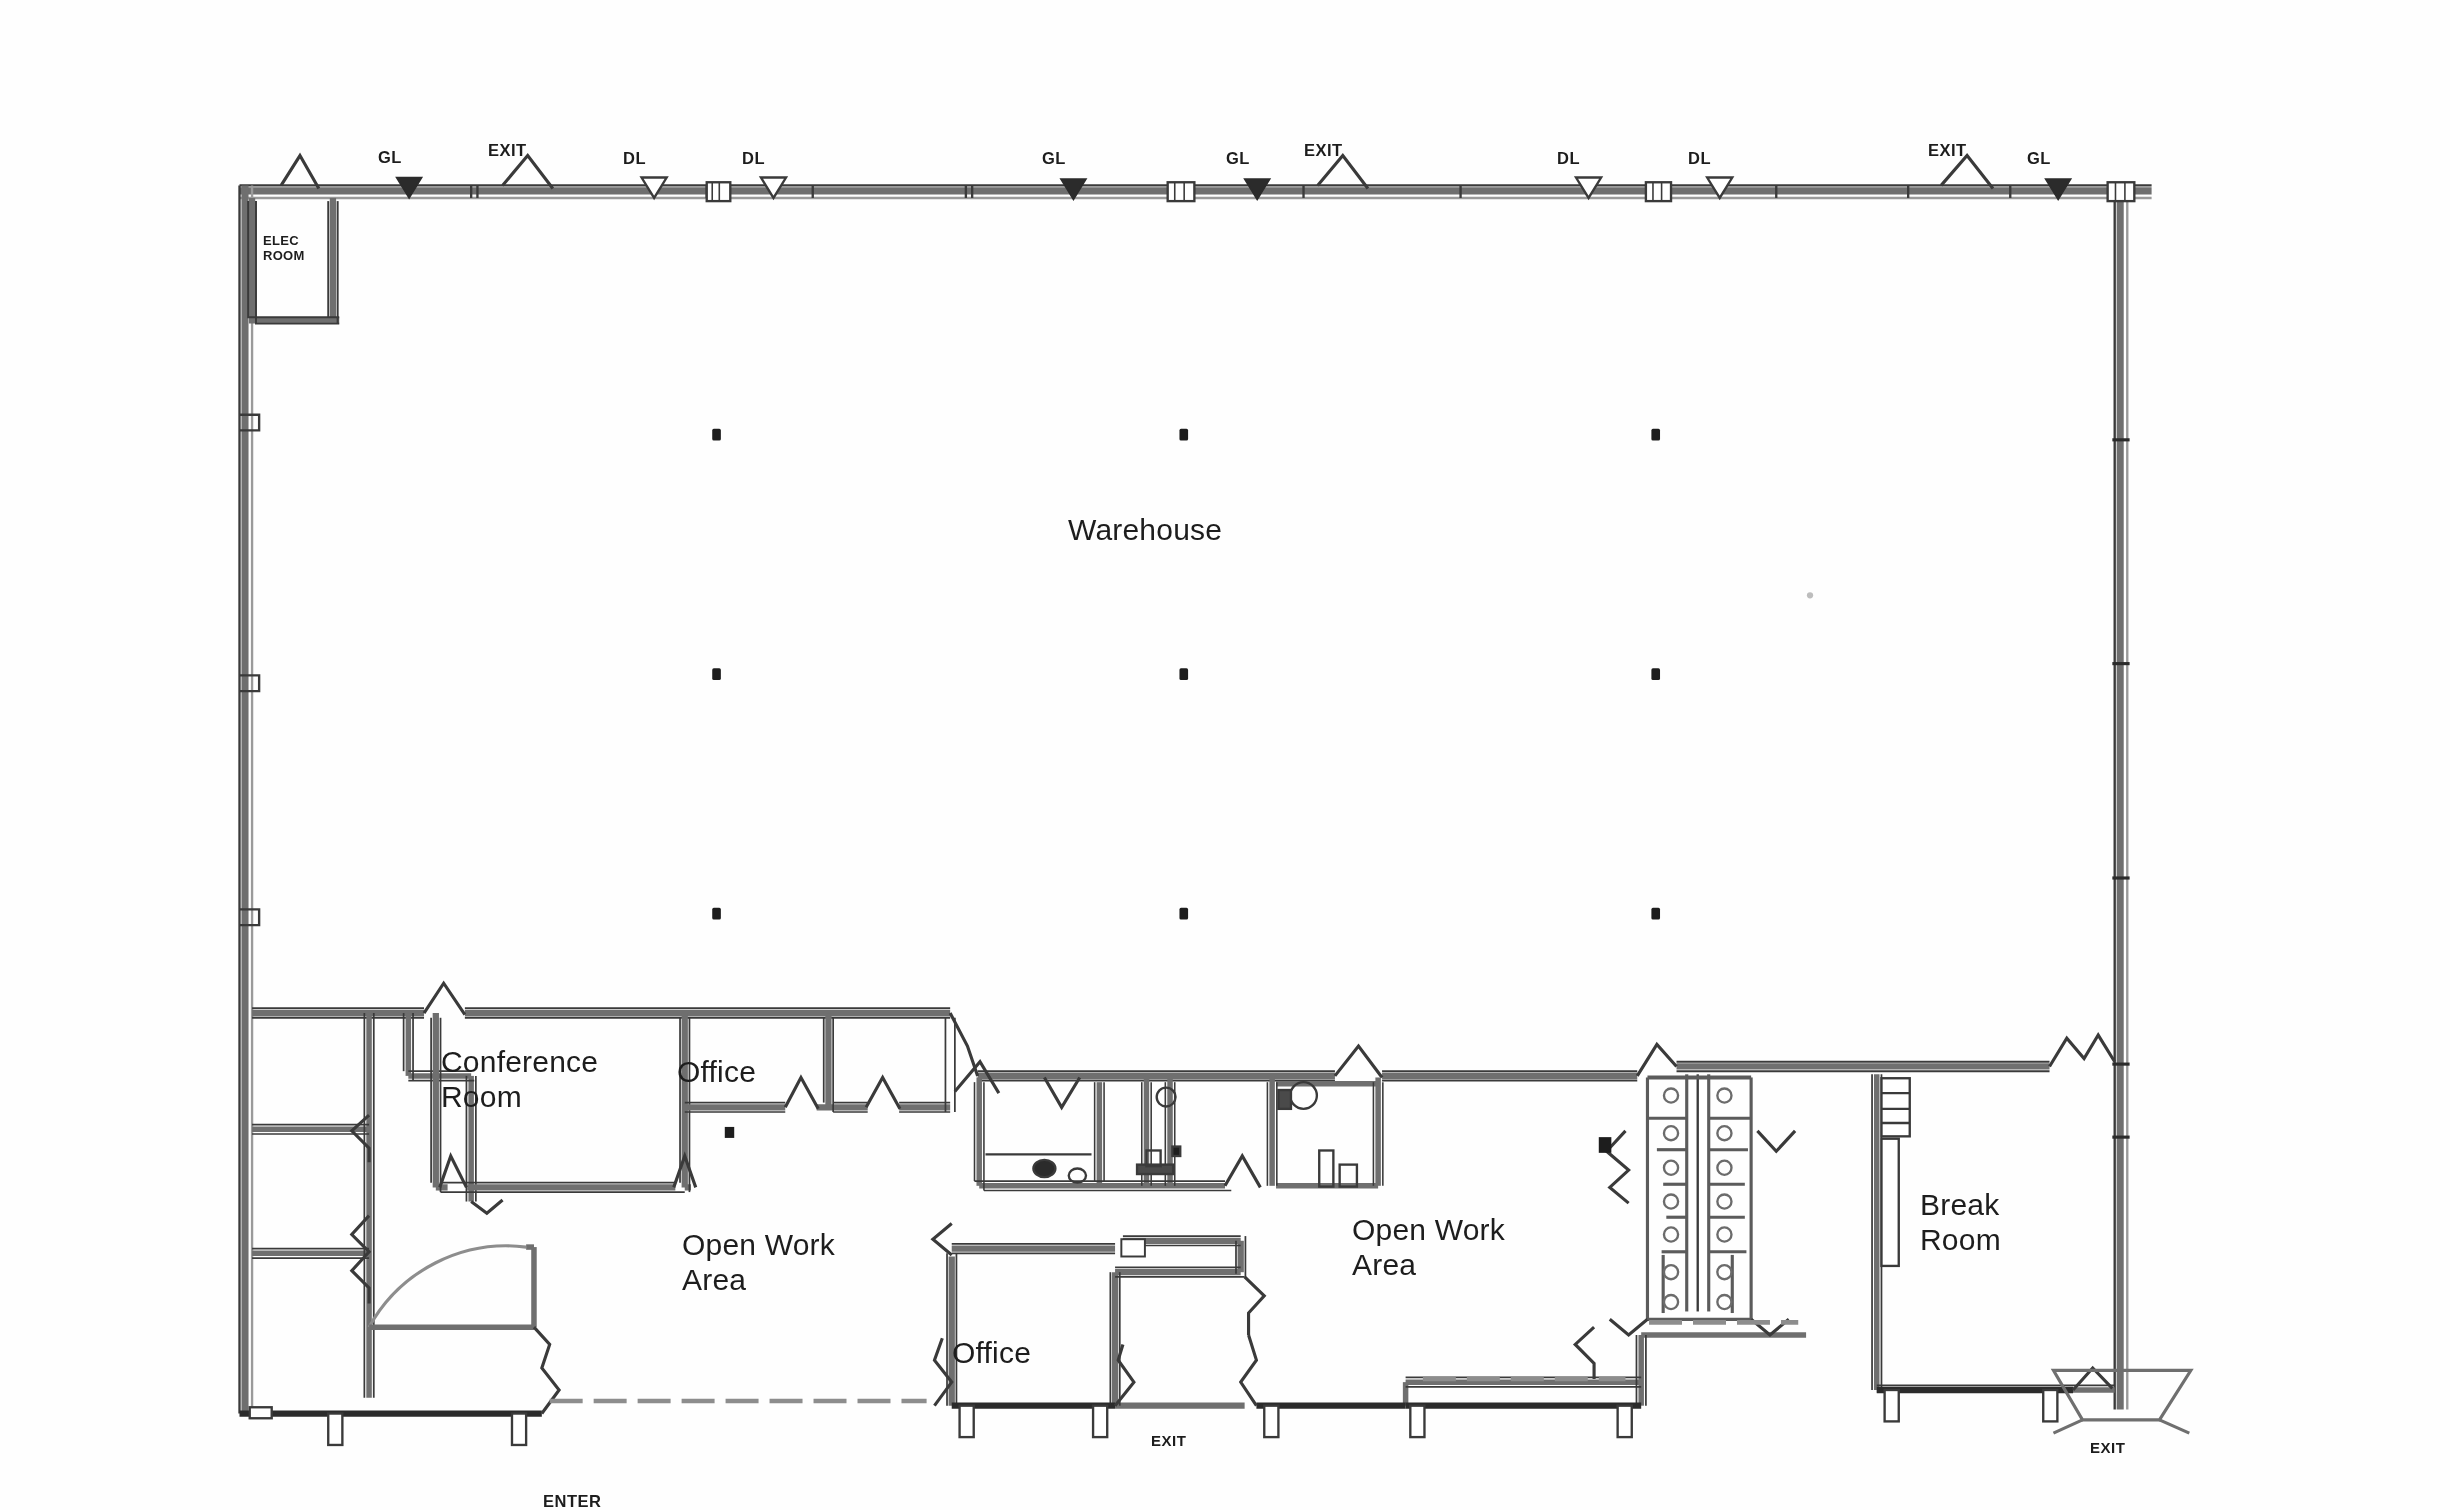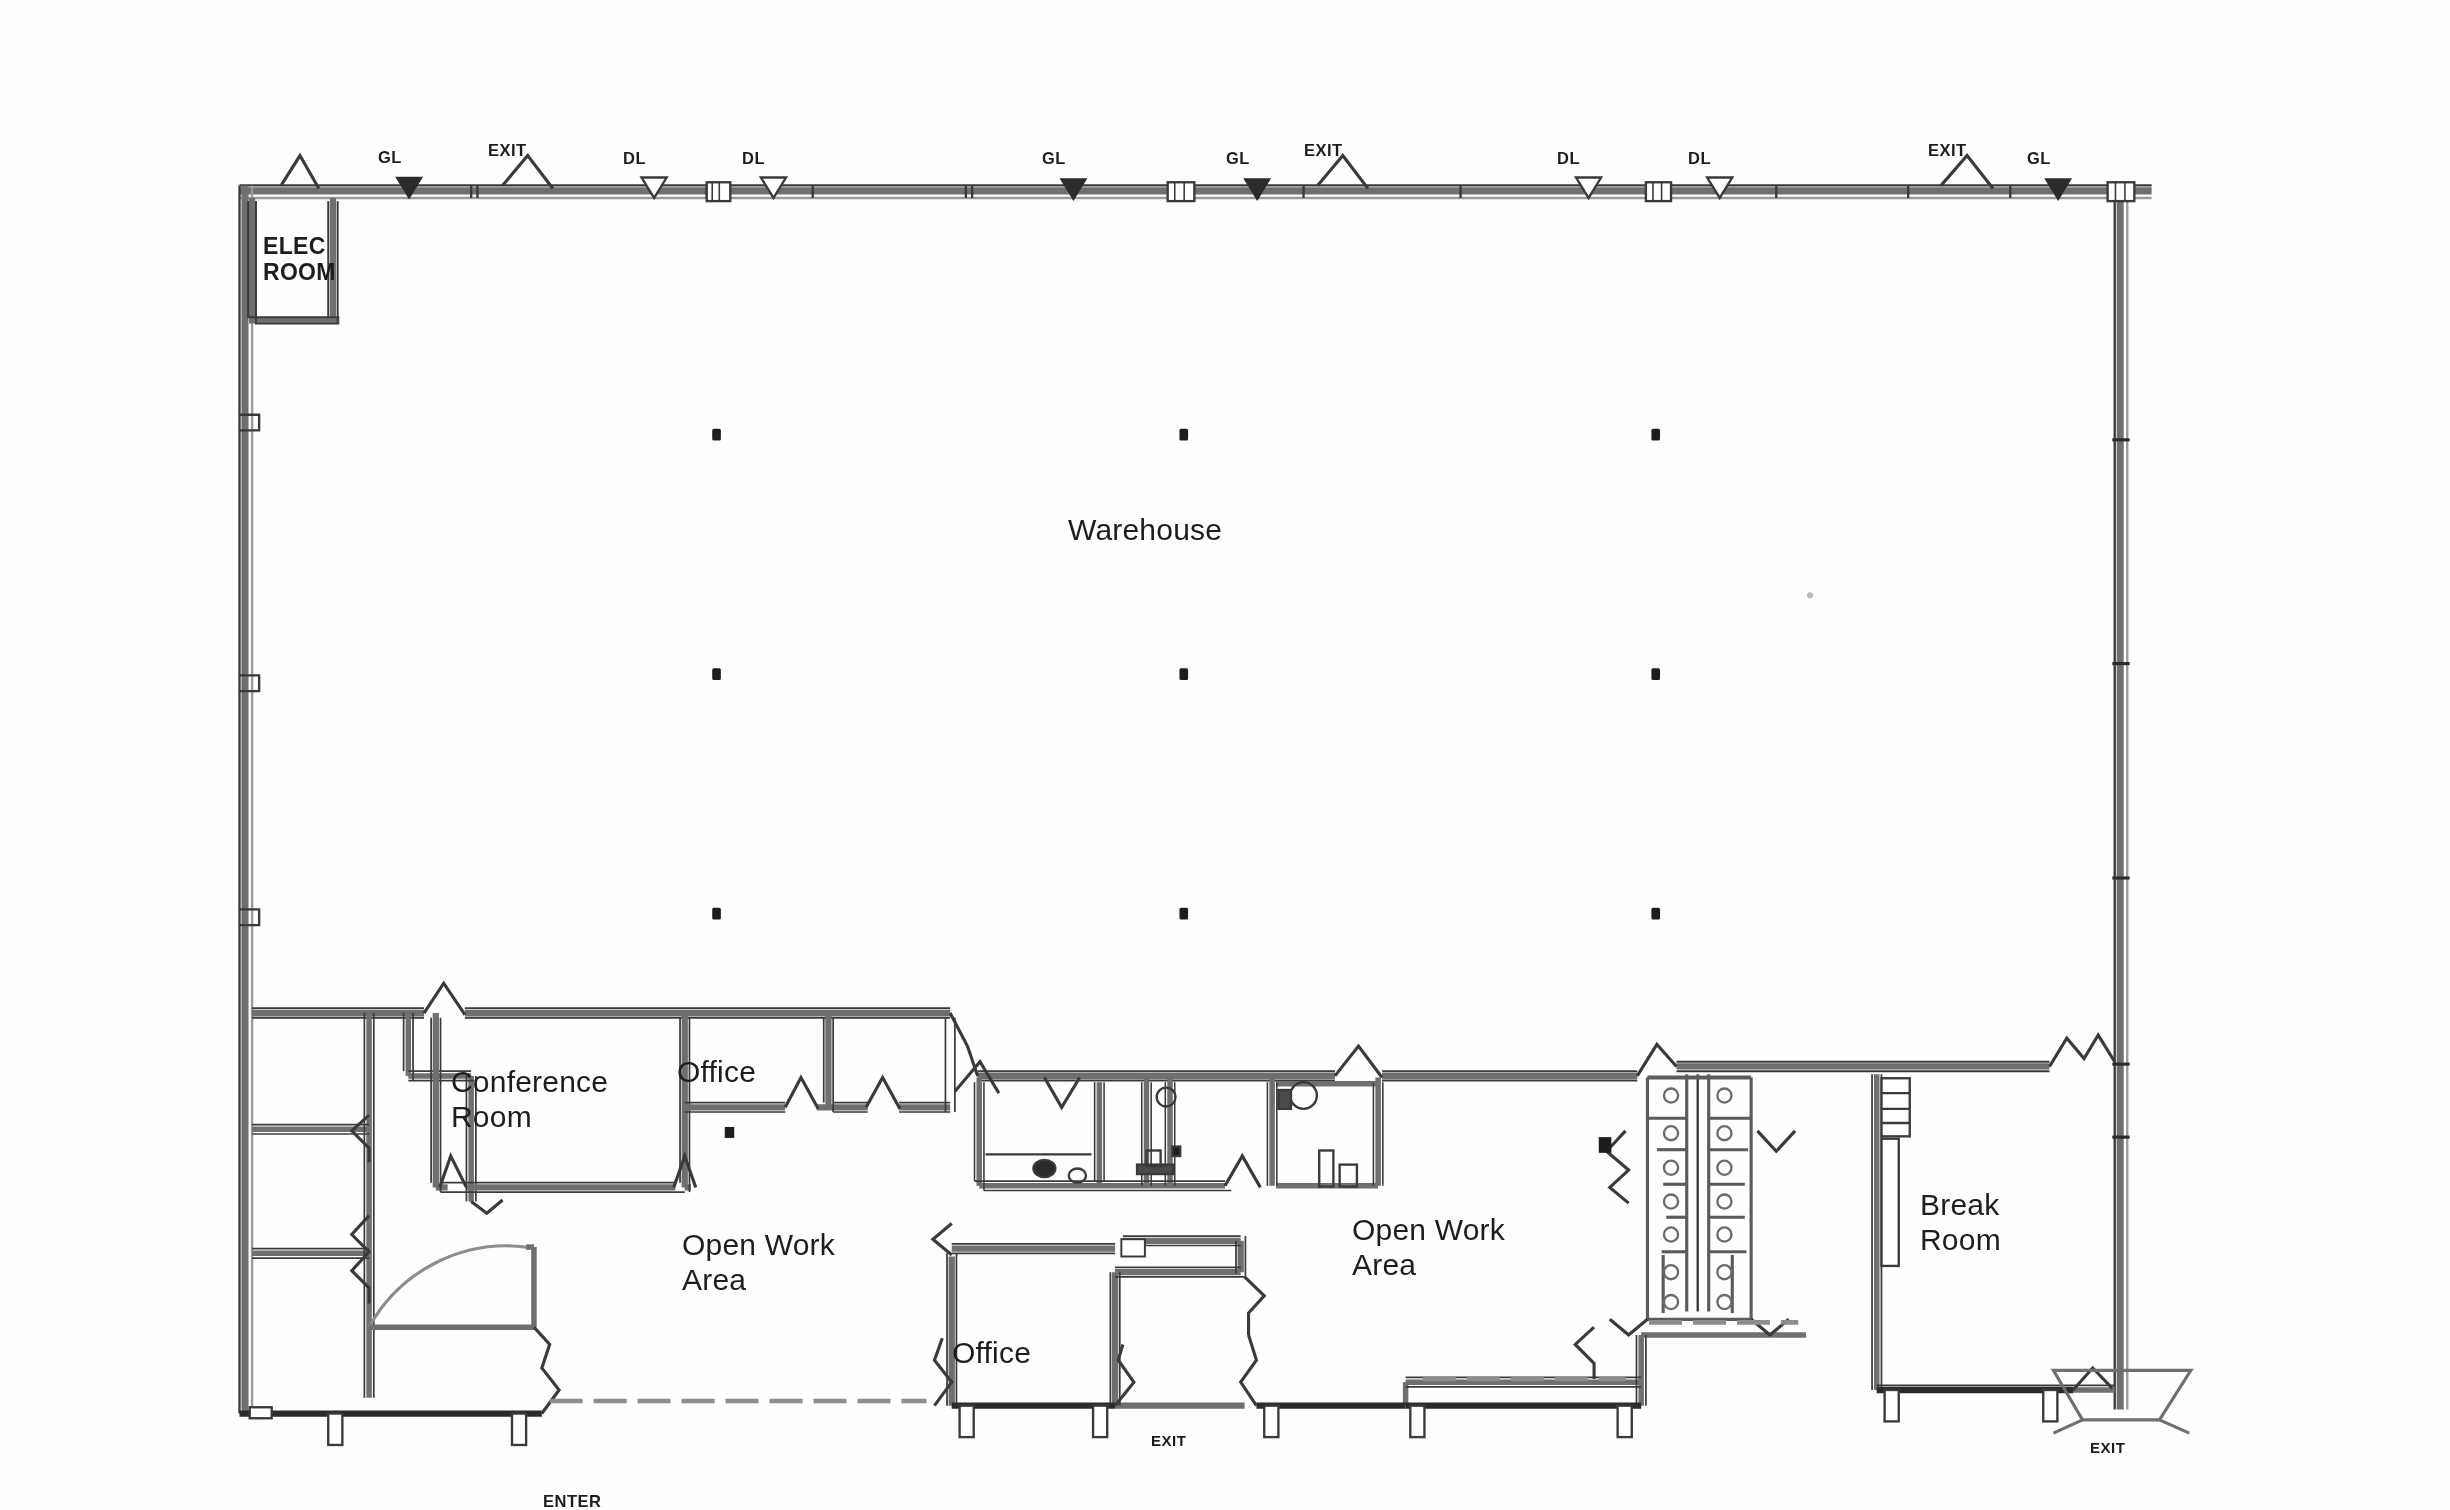--- a/index.html
+++ b/index.html
@@ -5,21 +5,21 @@
   html,body{margin:0;padding:0;background:#ffffff;}
   body{width:2450px;height:1511px;overflow:hidden;
        font-family:"Liberation Sans", sans-serif;}
   #stage{position:relative;width:2450px;height:1511px;background:#fefefe;}
   svg#plan{position:absolute;left:0;top:0;width:2450px;height:1511px;}
   .lbl{position:absolute;color:#1d1d1d;white-space:pre;line-height:1.18;
        text-align:left;font-family:"Liberation Sans", sans-serif;}
   .room-lbl{font-size:30px;font-weight:400;letter-spacing:0.2px;}
   .tag{font-size:16.5px;font-weight:700;letter-spacing:0.5px;}
   .tag.tiny{font-size:15px;}
-  .elec{font-size:23px;font-weight:700;line-height:1.12;letter-spacing:0.3px;}
+  .elec{font-size:13px;font-weight:700;line-height:1.12;letter-spacing:0.3px;}
 </style>
 </head>
 <body>
 
 <div id="stage">
 
   <svg id="plan" viewBox="0 0 3120 1924">
     <defs>
       <g id="walls"></g>
     </defs>
@@ -435,21 +435,21 @@
       <path d="M2100 1684 L2290 1684"></path>
     </g>
 
   </svg>
 
   <div class="lbl elec" style="left:263px;top:234px;width:79px;">ELEC
 ROOM</div>
 
   <div class="lbl room-lbl" style="left:1068px;top:512px;width:236px;">Warehouse</div>
 
-  <div class="lbl room-lbl" style="left:451px;top:1044px;width:236px;margin-top:20px;">Conference
+  <div class="lbl room-lbl" style="left:441px;top:1044px;width:236px;">Conference
 Room</div>
 
   <div class="lbl room-lbl" style="left:677px;top:1054px;width:157px;">Office</div>
 
   <div class="lbl room-lbl" style="left:682px;top:1227px;width:236px;">Open Work
 Area</div>
 
   <div class="lbl room-lbl" style="left:952px;top:1335px;width:157px;">Office</div>
 
   <div class="lbl room-lbl" style="left:1352px;top:1212px;width:236px;">Open Work

